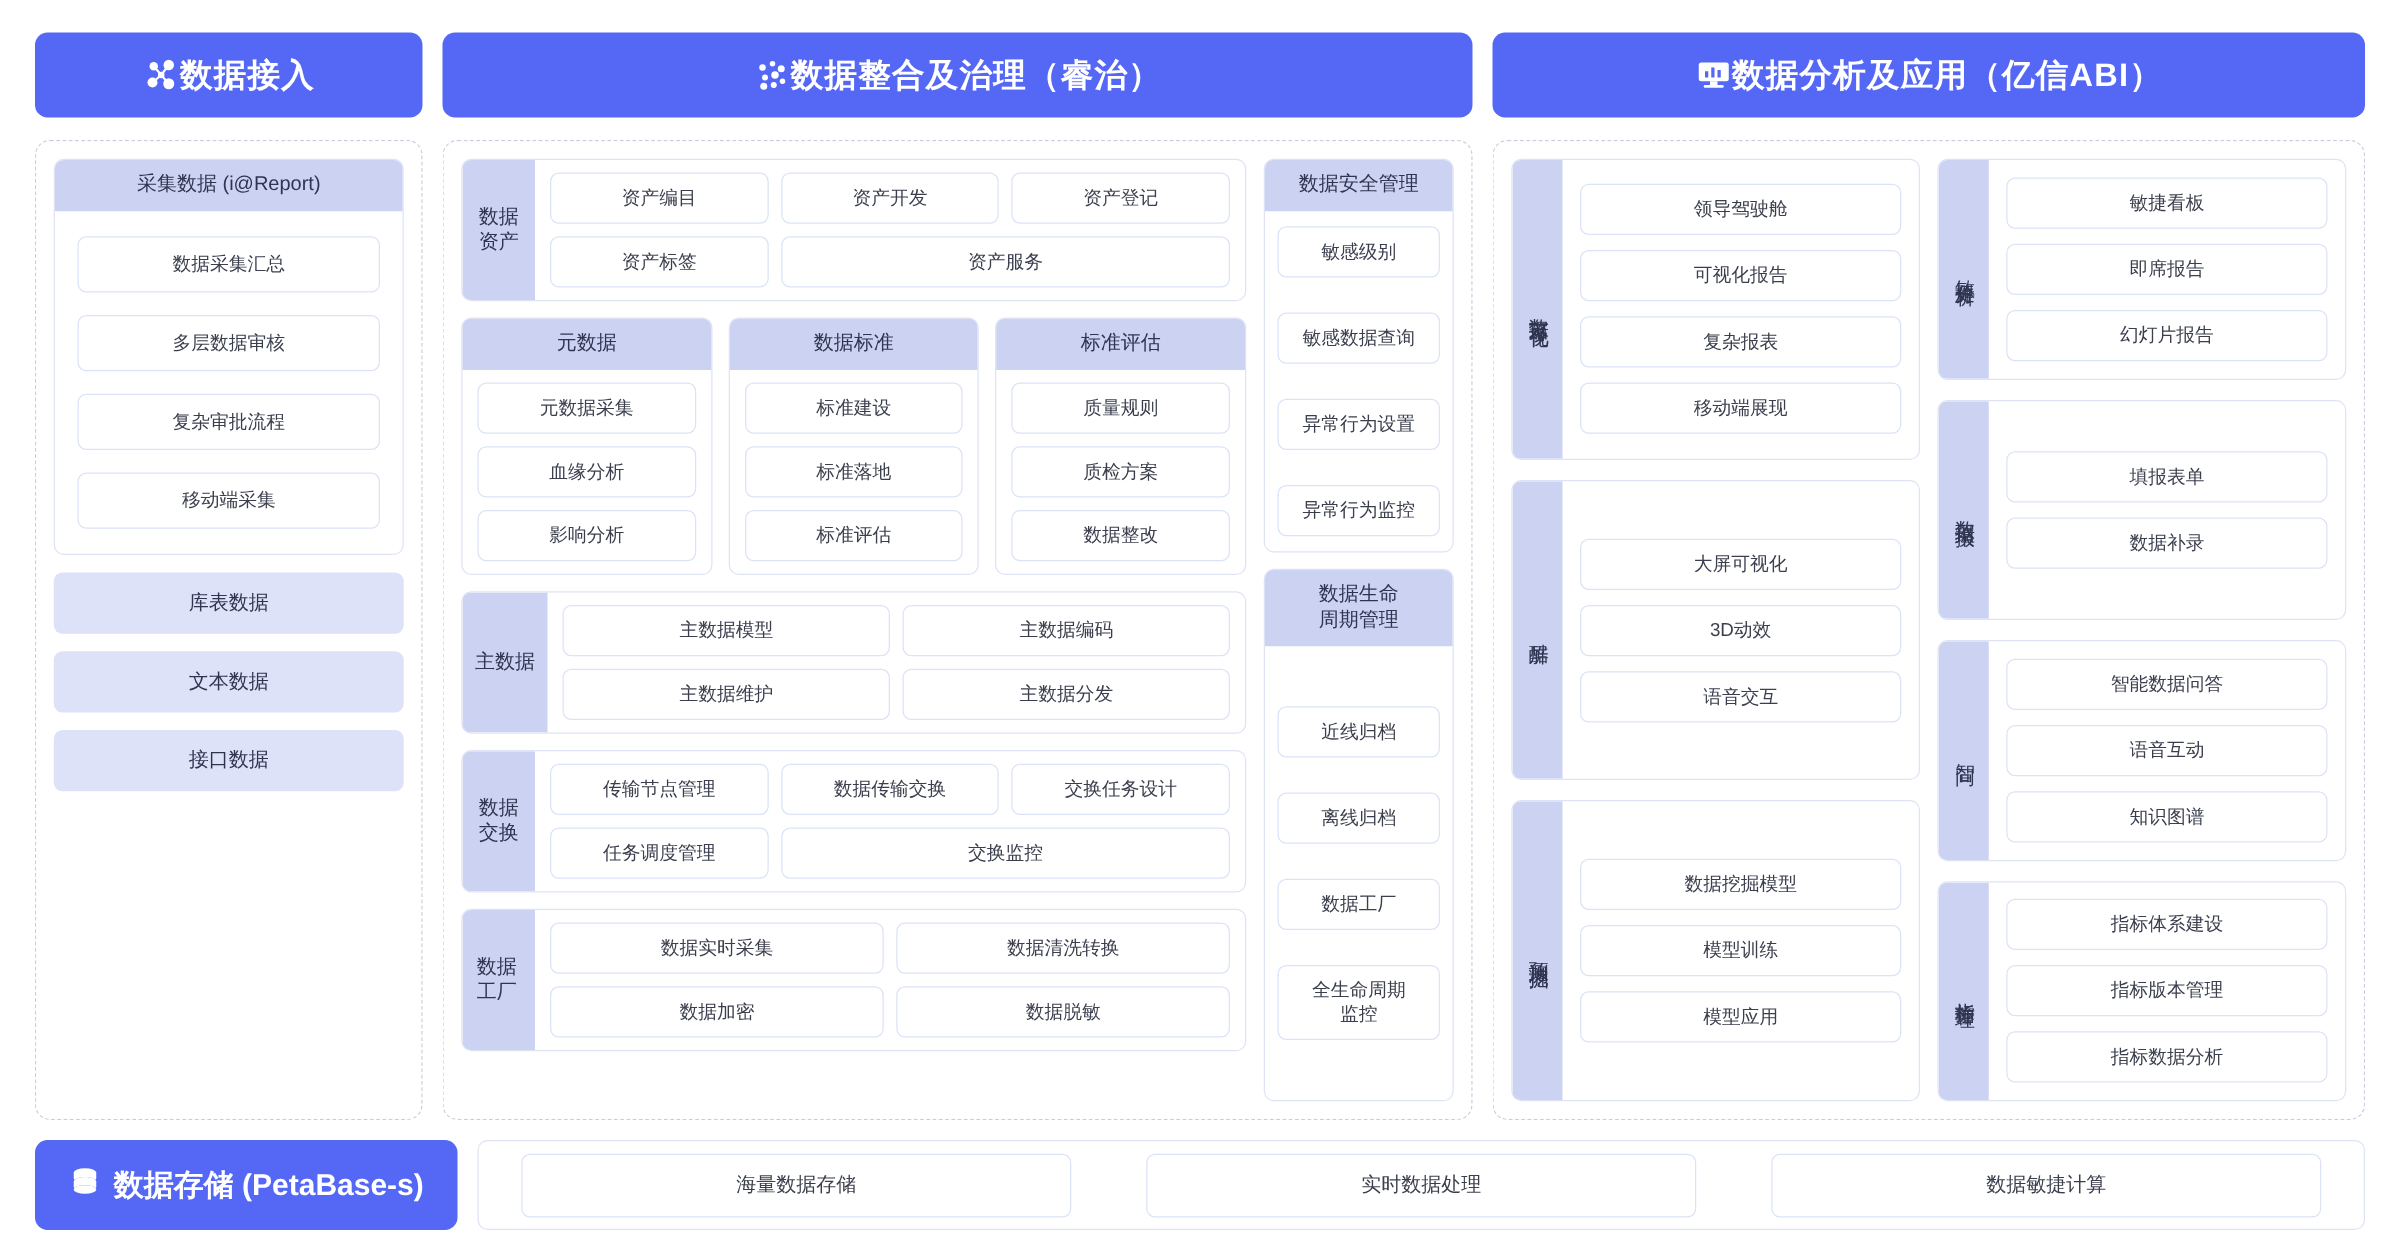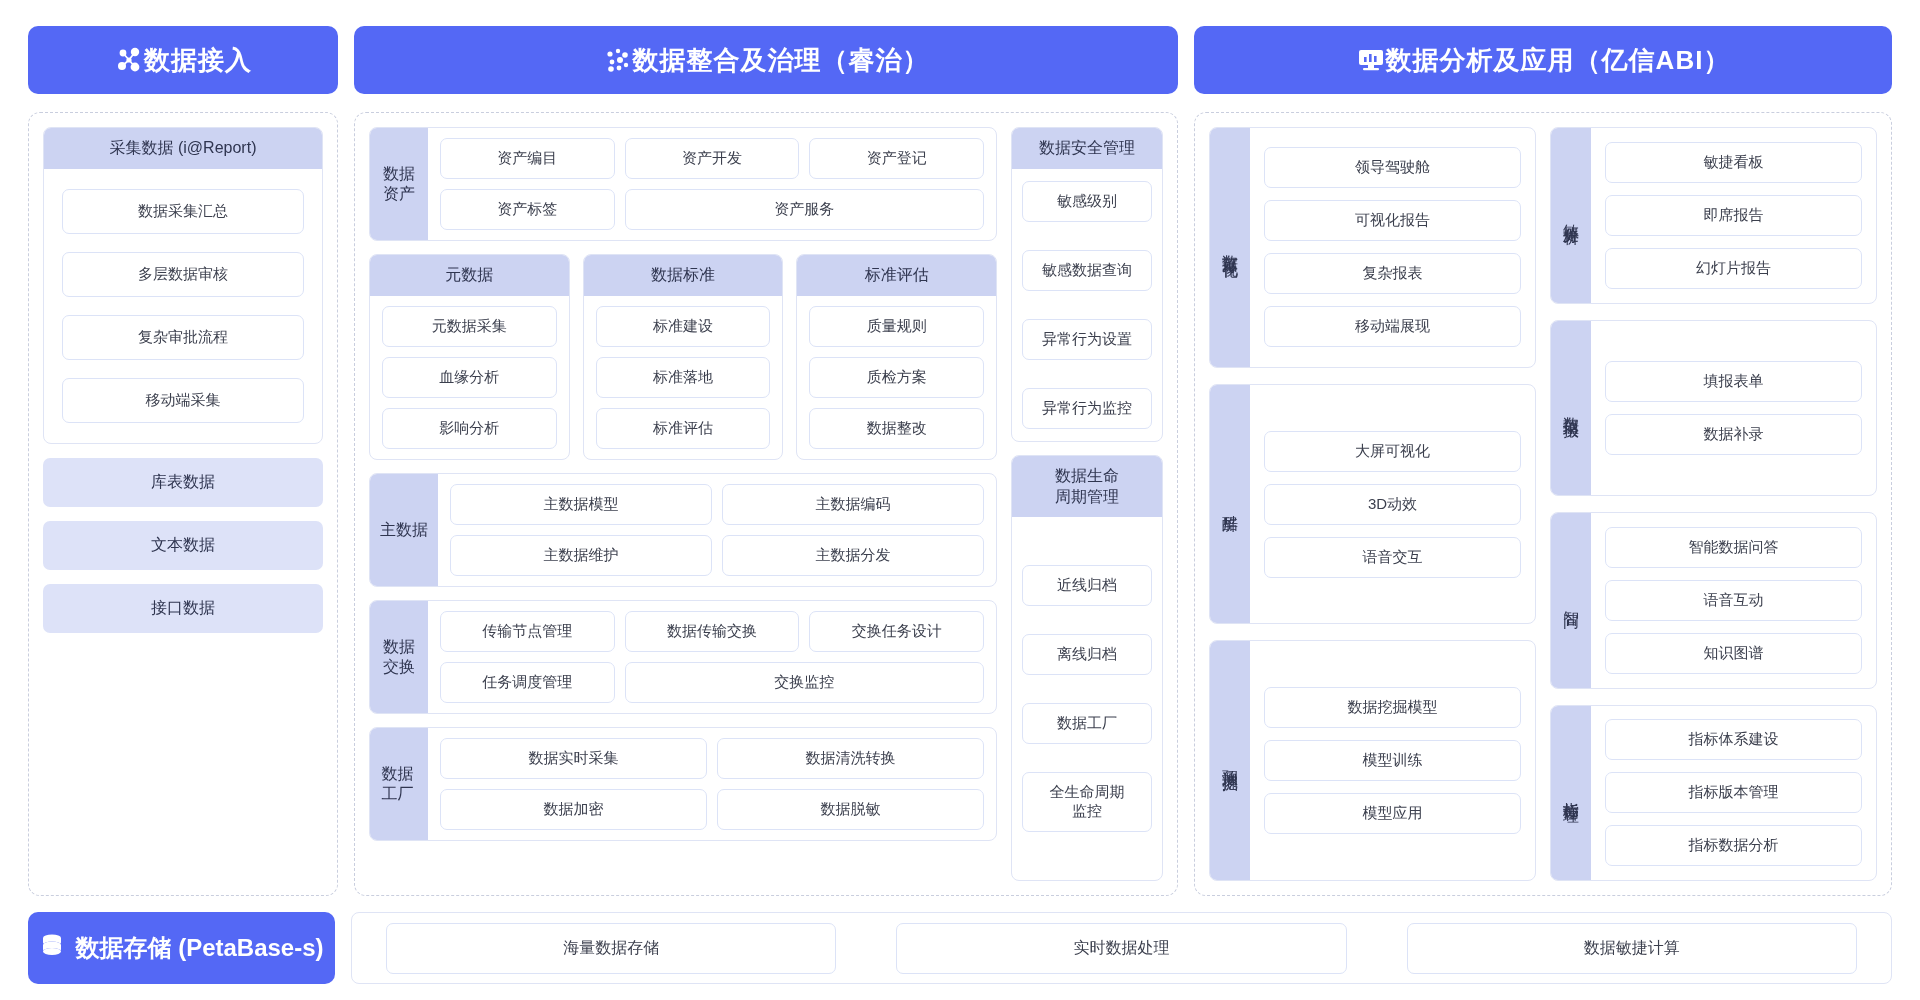--- a/index.html
+++ b/index.html
@@ -86,21 +86,21 @@
   .life-card { flex:1 1 auto !important; }
 
   
   .bi-sub { flex:1; display:flex; flex-direction:column; gap:16px; }
   .bi-block { flex:1; }
   .bi-block .rb-body { padding:12px 14px; display:flex; flex-direction:column; gap:12px; justify-content:center; }
 
   
   .footer { display:flex; gap:16px; margin-top:16px; flex:0 0 72px; align-items:stretch; }
   .store-banner {
-    width:307px; background:#5468f5; color:#fff; border-radius:10px;
+    width:338px; background:#5468f5; color:#fff; border-radius:10px;
     display:flex; align-items:center; justify-content:center; gap:10px;
     font-size:24px; font-weight:bold;
   }
   .store-strip {
     flex:1; border:1px solid #dfe4f5; border-radius:8px; display:flex;
     align-items:center; gap:60px; padding:0 34px;
   }
   .store-strip .pill { flex:1; padding:14px 6px; font-size:16px; }
 </style>
 </head>

